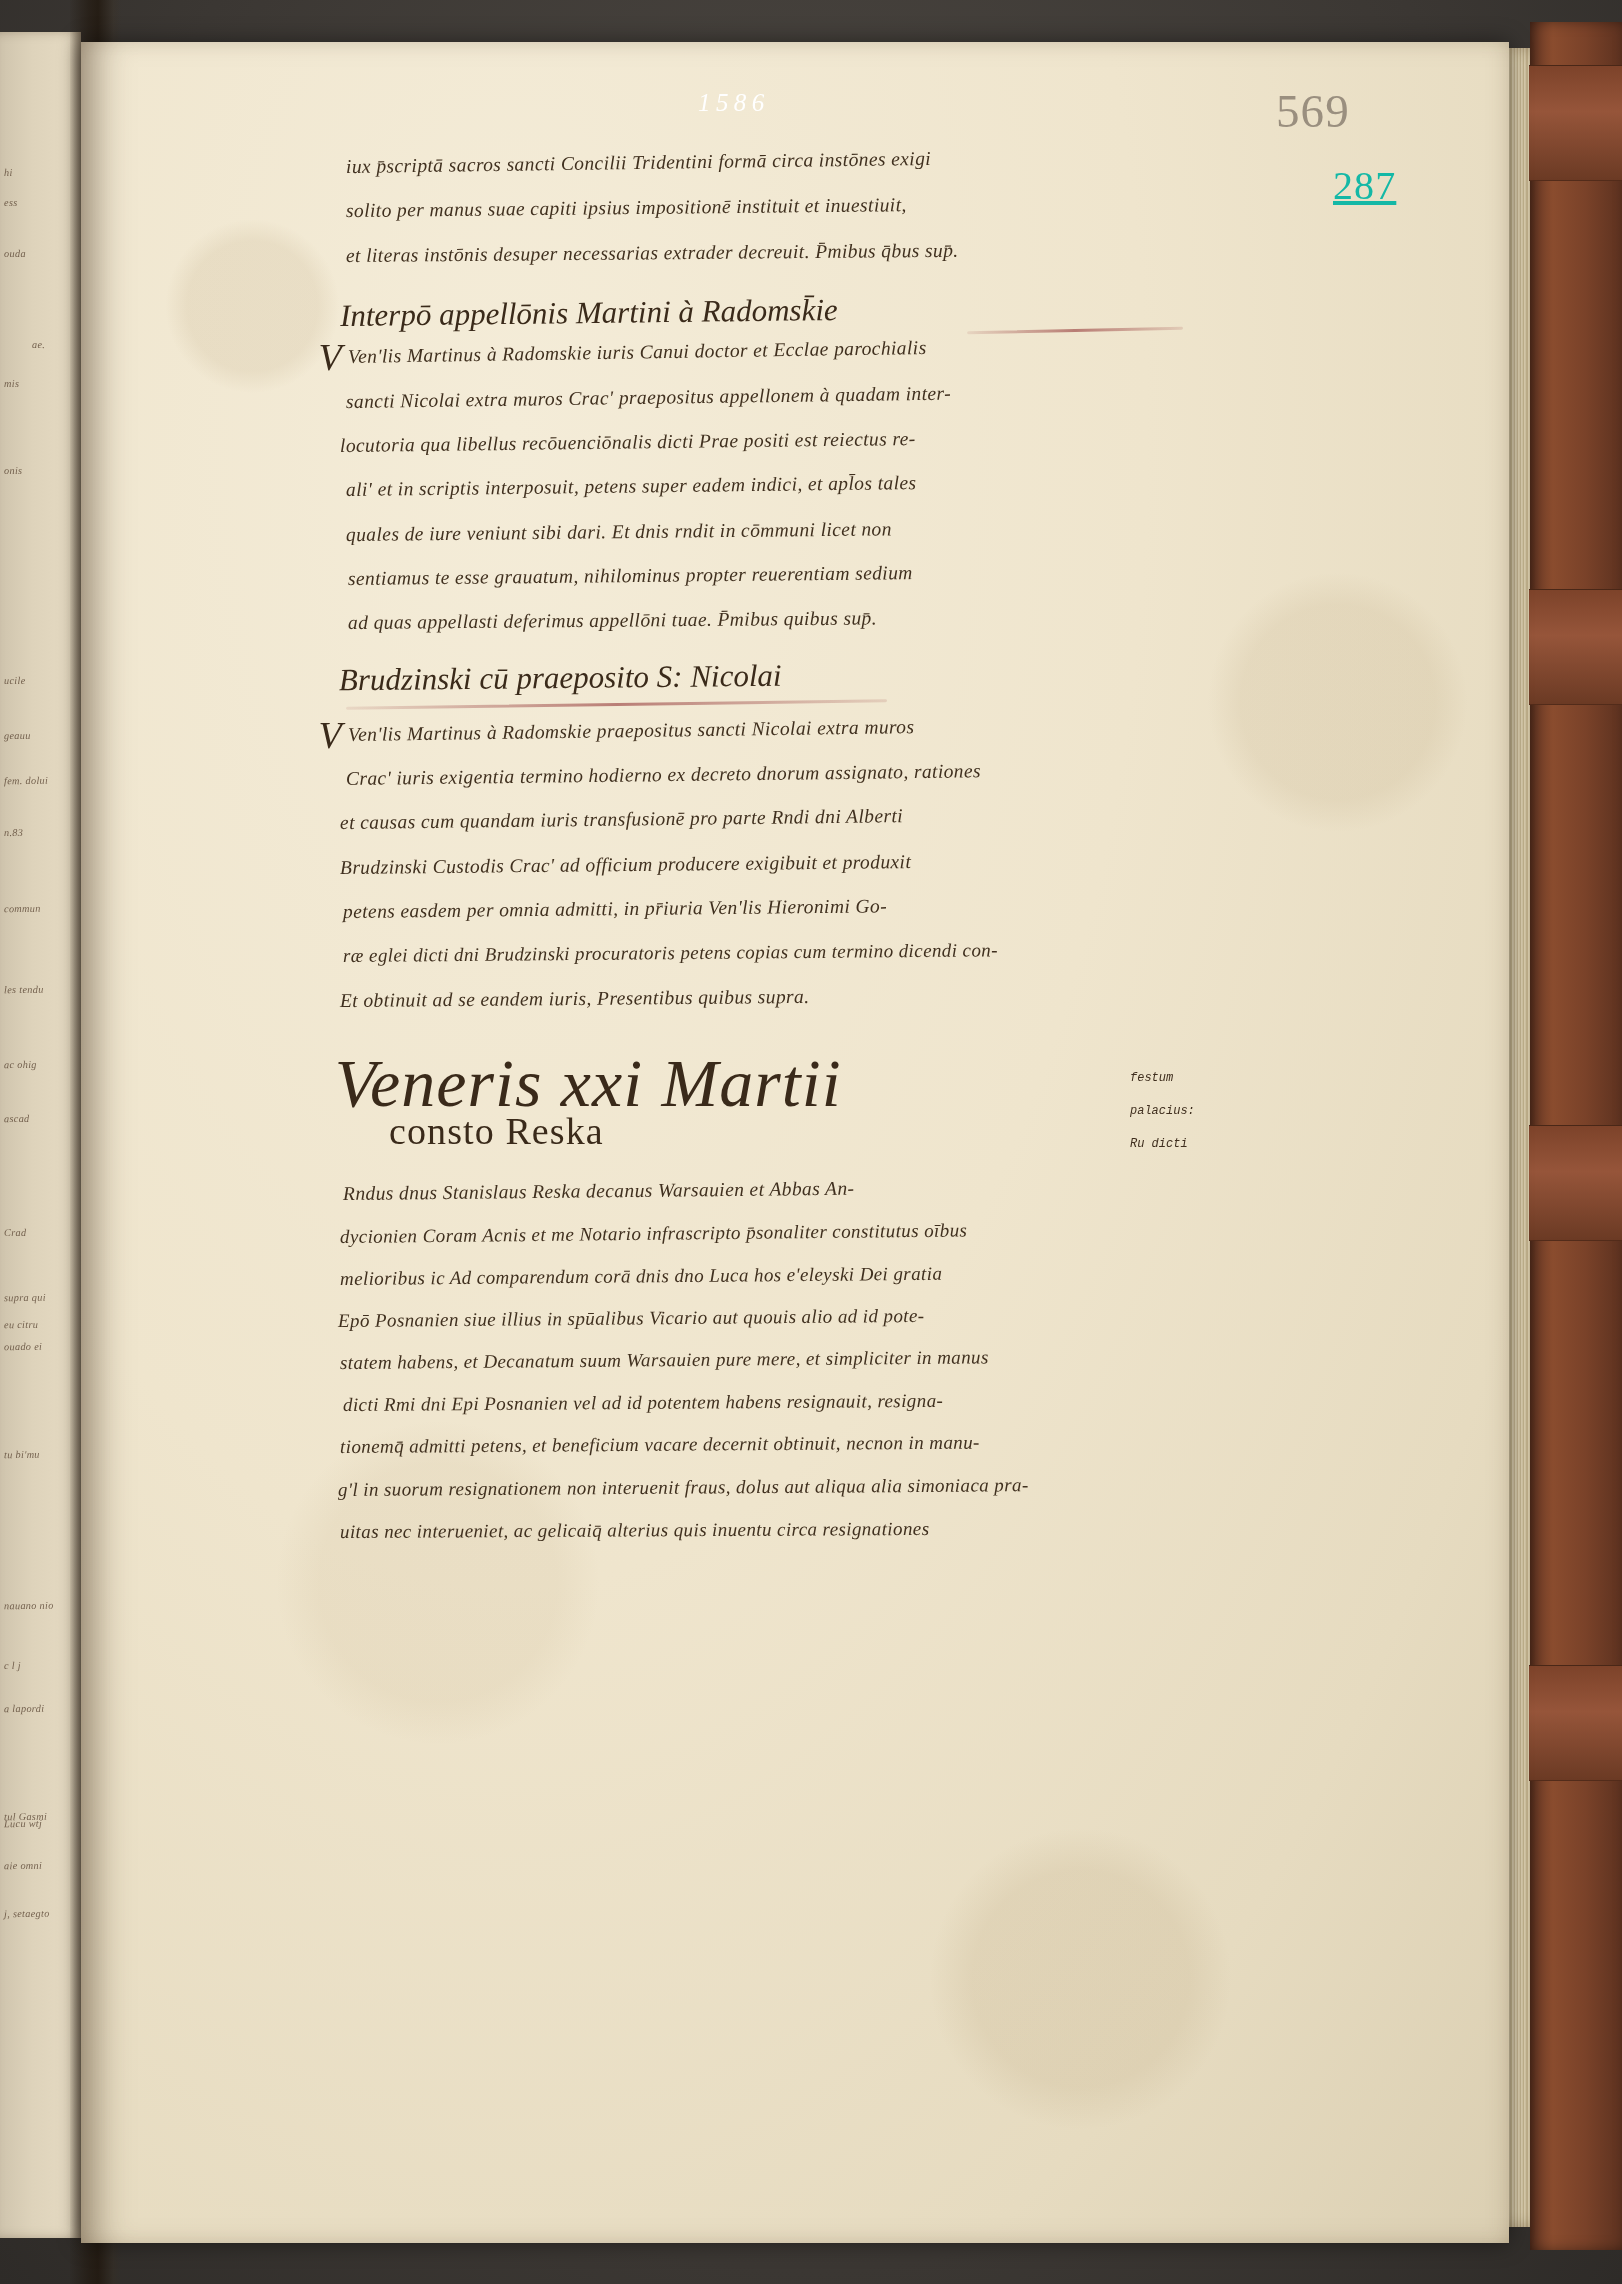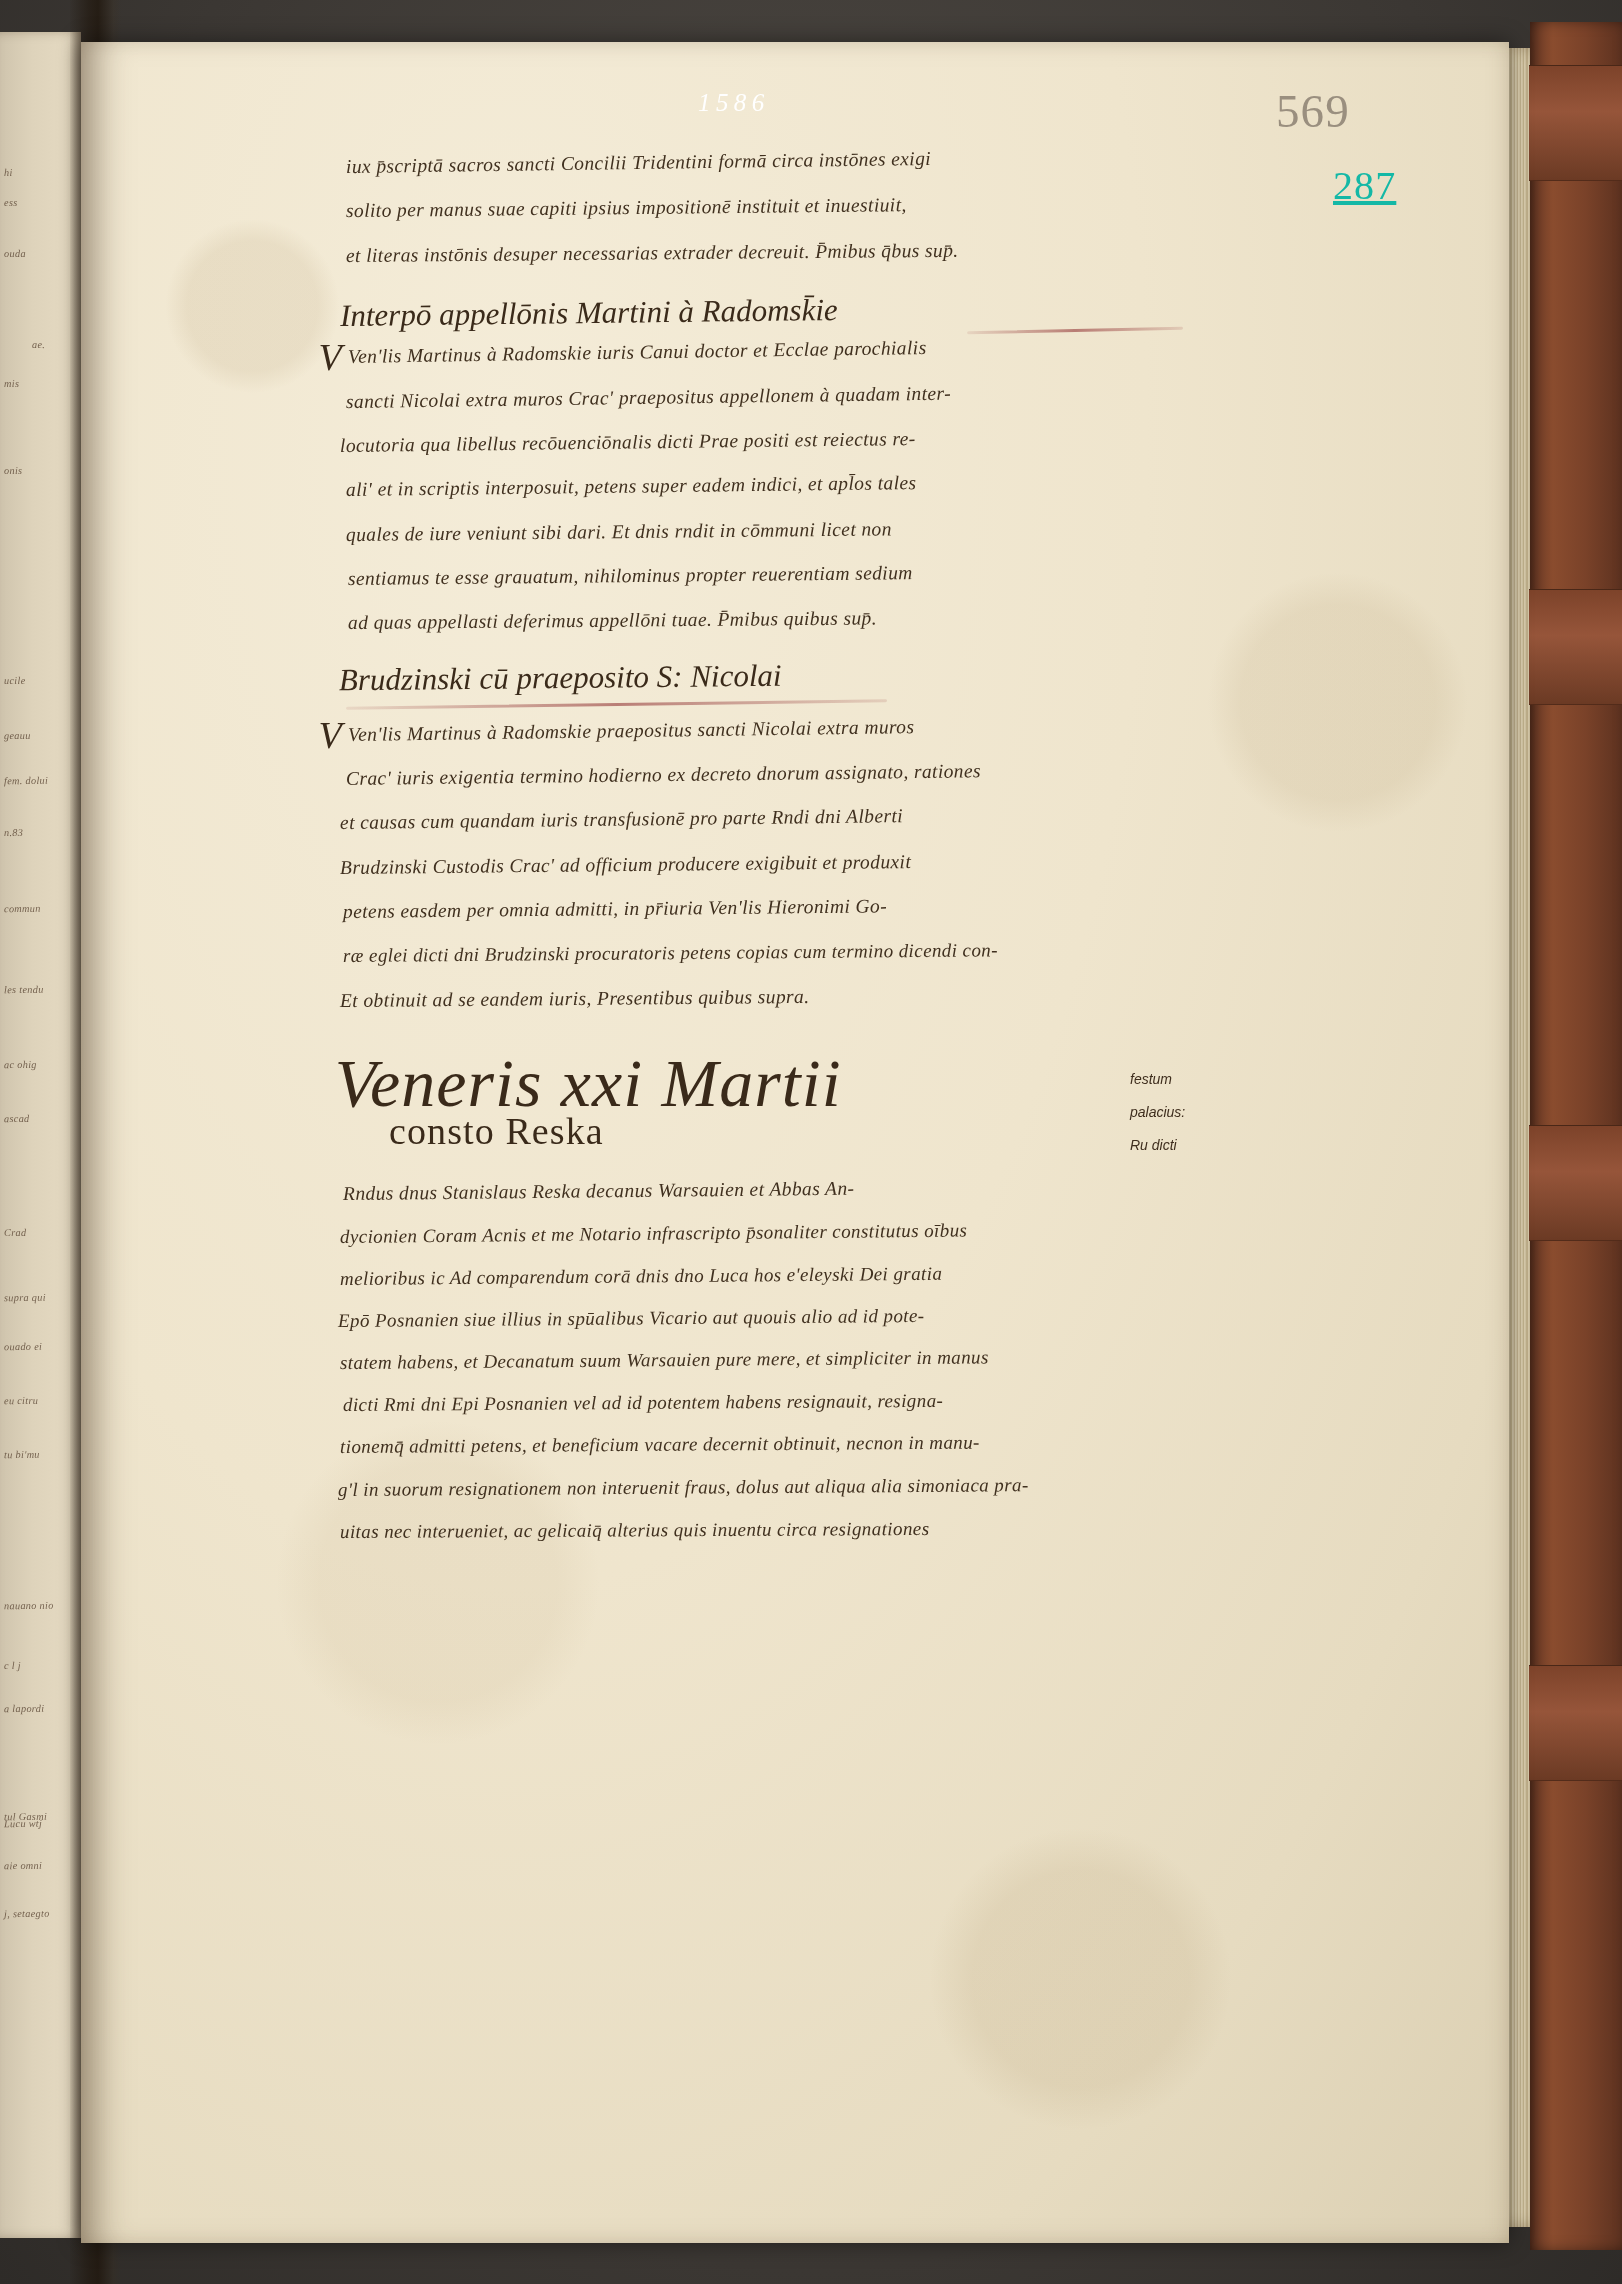--- a/index.html
+++ b/index.html
@@ -204,23 +204,23 @@
 
   .bigheading {
     position: absolute;
     font-family: "Liberation Serif", serif;
     color: #3a2a1a;
     white-space: nowrap;
   }
 
   .margin-note {
     position: absolute;
-    font-family: Liberation Sans, sans-serif;
-    font-style: italic;
-    font-size: 14px;
+    font-family: Liberation Mono, monospace;
+    font-style: italic;
+    font-size: 12px;
     color: #3f2e1e;
     white-space: nowrap;
   }
 
   .initial-flourish {
     position: absolute;
     font-family: "Liberation Serif", serif;
     font-style: italic;
     color: #3a2a1a;
     font-size: 38px;
@@ -244,21 +244,21 @@
     <div class="scribble" style="top:698px;">geauu</div>
     <div class="scribble" style="top:743px;">fem. dolui</div>
     <div class="scribble" style="top:795px;">n.83</div>
     <div class="scribble" style="top:871px;">commun</div>
     <div class="scribble" style="top:952px;">les tendu</div>
     <div class="scribble" style="top:1027px;">ac ohig</div>
     <div class="scribble" style="top:1081px;">ascad</div>
     <div class="scribble" style="top:1195px;">Crad</div>
     <div class="scribble" style="top:1260px;">supra qui</div>
     <div class="scribble" style="top:1309px;">ouado ei</div>
-    <div class="scribble" style="top:1363px;text-align:right;">eu citru</div>
+    <div class="scribble" style="top:1287px;text-align:right;">eu citru</div>
     <div class="scribble" style="top:1417px;">tu bi'mu</div>
     <div class="scribble" style="top:1568px;">nauano nio</div>
     <div class="scribble" style="top:1628px;">c l  j</div>
     <div class="scribble" style="top:1671px;">a lapordi</div>
     <div class="scribble" style="top:1786px;">Lucu wtj</div>
     <div class="scribble" style="top:1779px;">tul Gasmi</div>
     <div class="scribble" style="top:1828px;">aie omni</div>
     <div class="scribble" style="top:1876px;">j, setaegto</div>
   </div>
 

